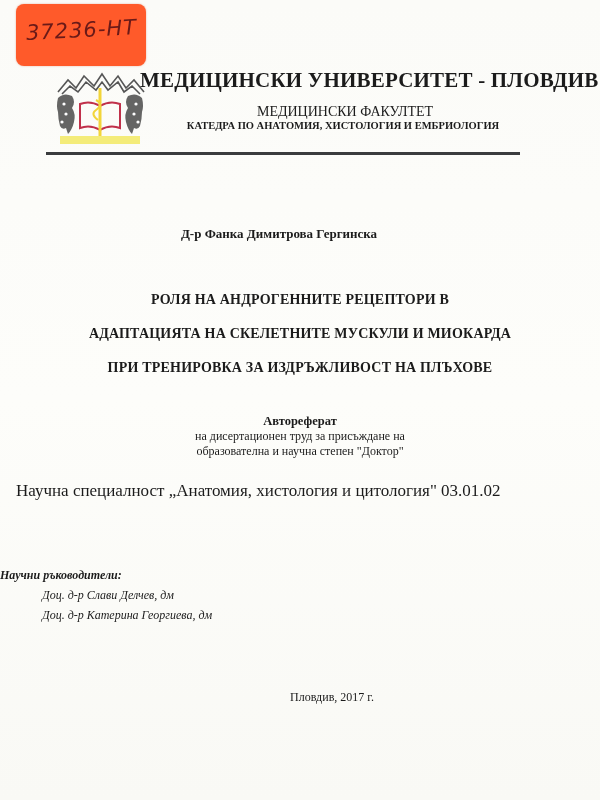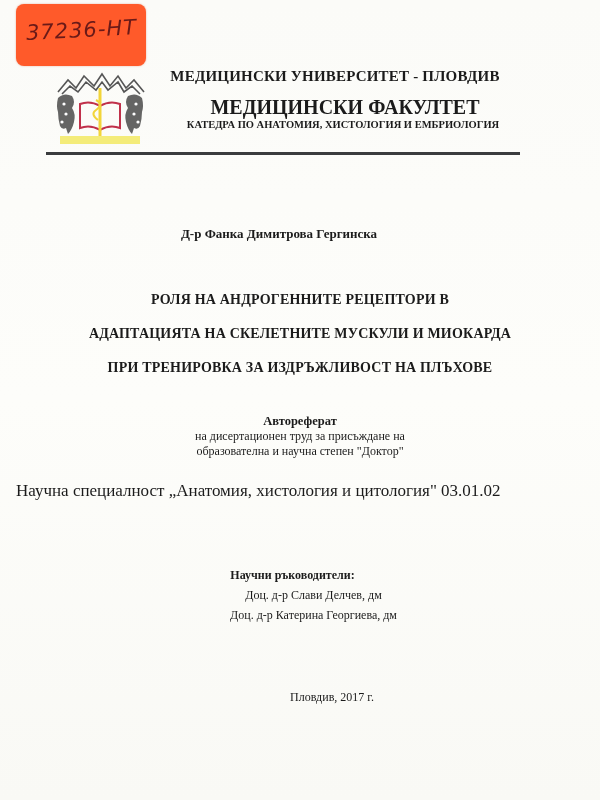--- a/index.html
+++ b/index.html
@@ -52,29 +52,29 @@
     }
     .header-block {
       position: absolute;
       left: 160px;
       top: 68px;
       width: 370px;
       text-align: center;
     }
     .uni {
       font-weight: bold;
-      font-size: 15px;
+      font-size: 21px;
       letter-spacing: 0.2px;
       margin-left: -20px;
       white-space: nowrap;
       font-family: Liberation Serif, serif;
     }
     .faculty {
-      font-weight: bold;
-      font-size: 20px;
+      font-weight: normal;
+      font-size: 14px;
       margin-top: 11px;
       white-space: nowrap;
     }
     .dept {
       font-weight: bold;
       font-size: 10.5px;
       white-space: nowrap;
       margin-left: -4px;
     }
     .rule {
@@ -134,22 +134,23 @@
       width: 600px;
       font-size: 17px;
       padding-left: 16px;
       box-sizing: border-box;
     }
     .supervisors {
       position: absolute;
       left: 0;
       top: 565px;
       width: 585px;
-      text-align: center;
+      text-align: left;
       font-size: 12px;
+      font-style: italic;
     }
     .supervisors .label {
       font-weight: bold;
       line-height: 20px;
     }
     .supervisors .name {
       line-height: 20px;
       margin-left: 42px;
     }
     .city-year {

